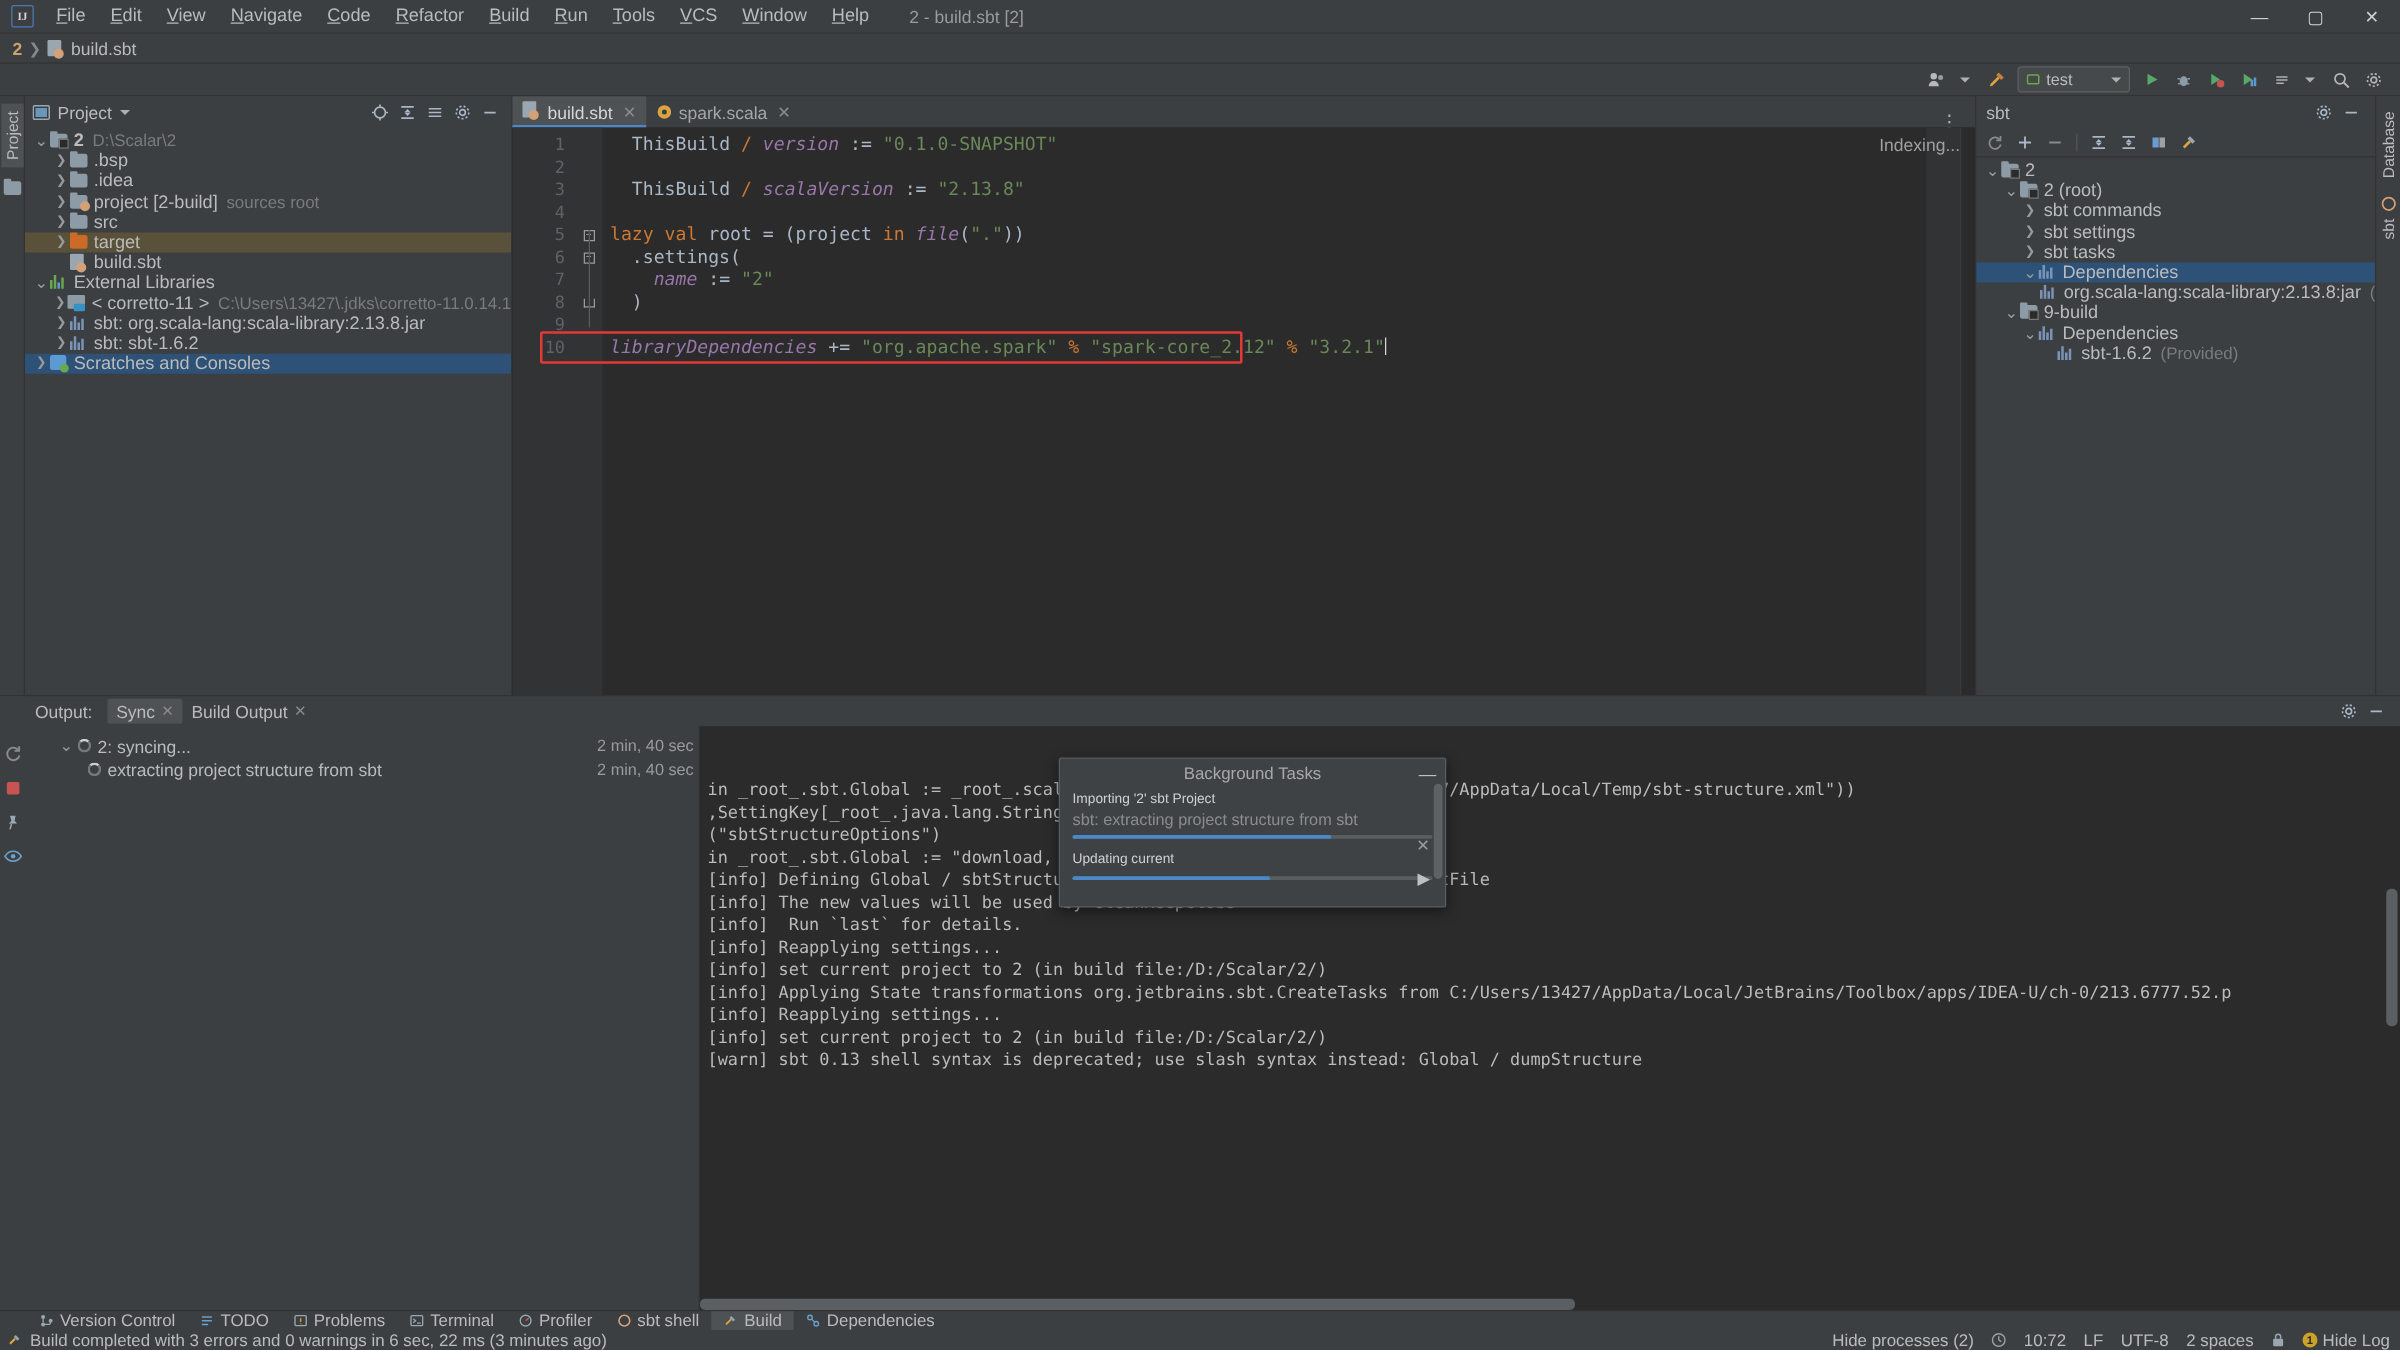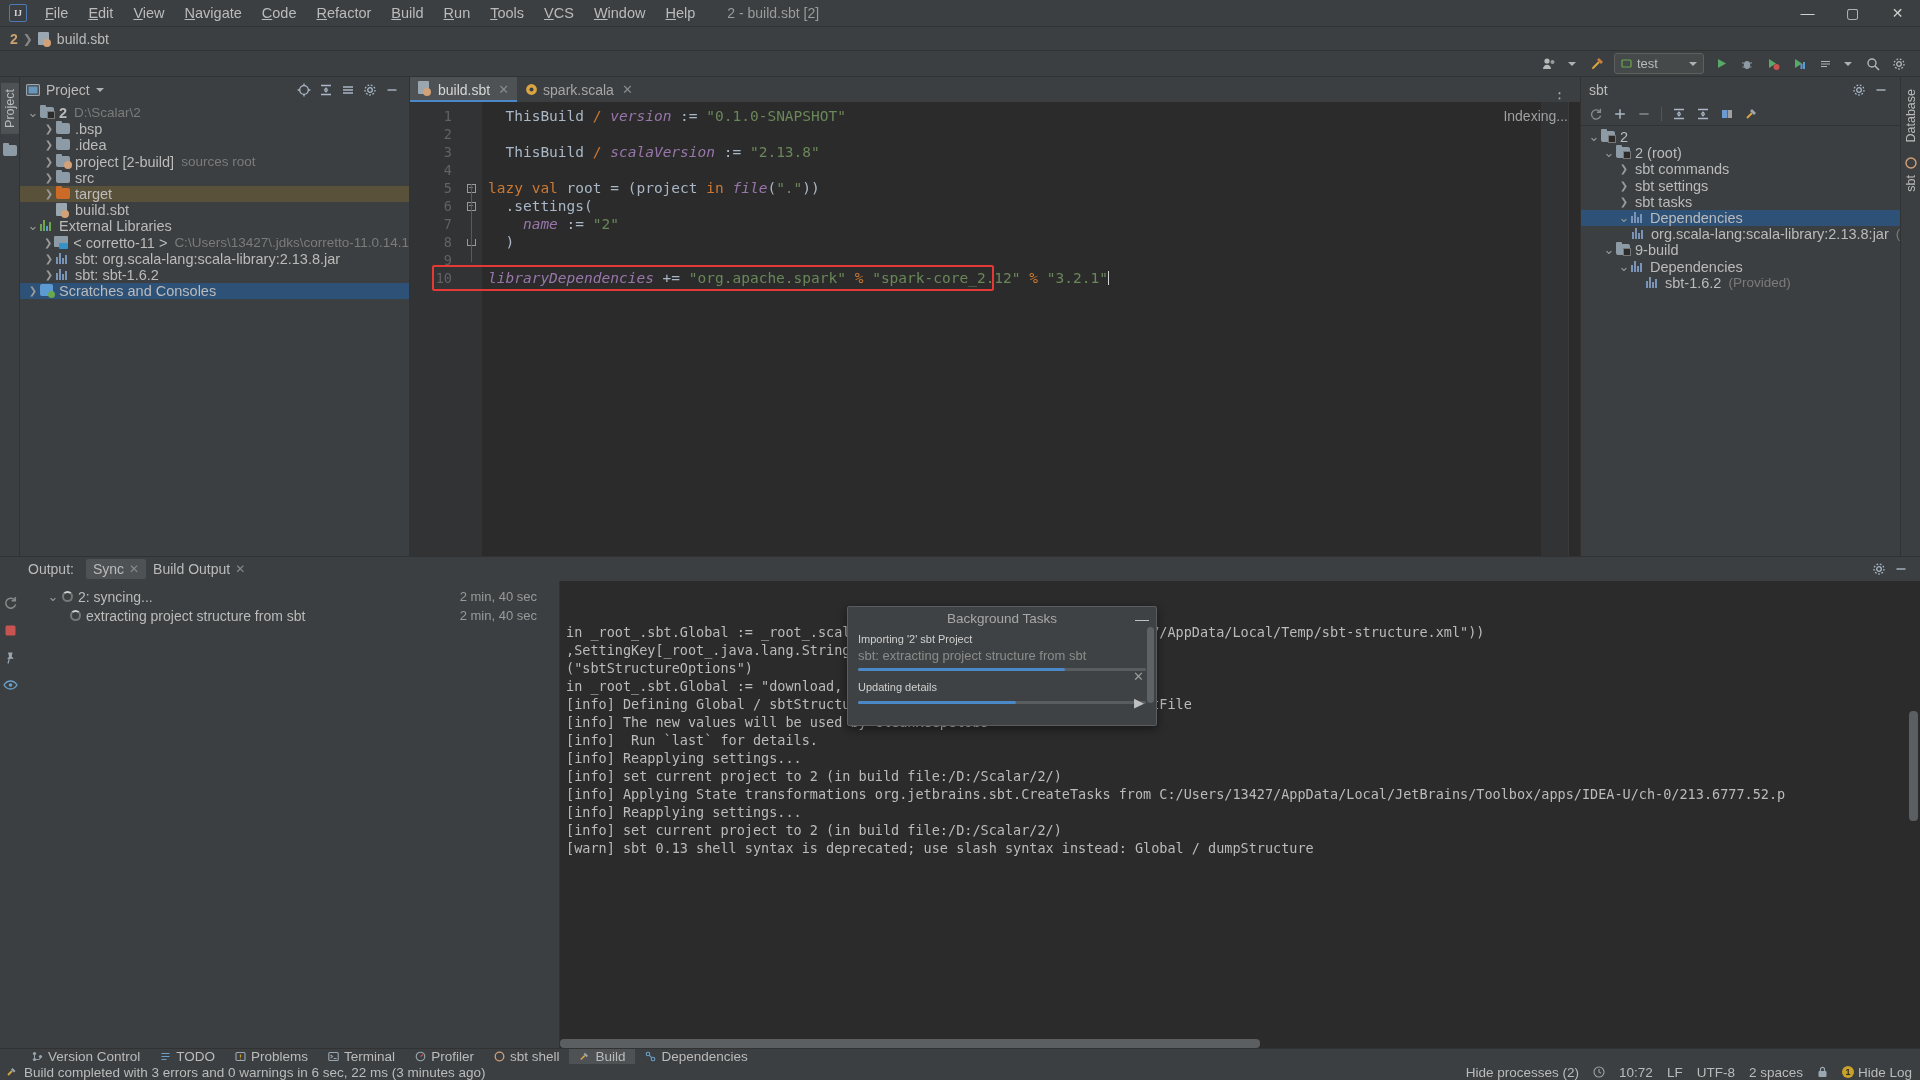--- a/index.html
+++ b/index.html
@@ -215,21 +215,21 @@
   .btab{padding:2px 7px;color:#bbbbbb;display:flex;align-items:center;gap:5px;border-radius:2px;}
   .btab.active{background:#4e5254;}
   .btab .x{color:#8a8a8a;font-size:12px;}
   #build-tabs-right{margin-left:auto;display:flex;align-items:center;padding-right:8px;}
   #build-content{flex:1;display:flex;min-height:0;}
   #build-tree{
     width:540px;background:#3c3f41;font-size:14px;padding-top:6px;position:relative;
     border-right:1px solid #323232;
   }
   .bnode{display:flex;align-items:center;height:19px;padding-left:22px;white-space:nowrap;}
-  .bnode .btime{margin-left:auto;padding-right:22px;color:#9a9a9a;font-size:13px;}
+  .bnode .btime{margin-left:auto;padding-right:4px;color:#9a9a9a;font-size:13px;}
   .spinner{
     width:11px;height:11px;border:2px solid #777;border-top-color:#cfcfcf;border-radius:50%;
     display:inline-block;margin-right:5px;
   }
   #build-log{
     flex:1;background:#2b2b2b;font-family:"DejaVu Sans Mono",monospace;
     font-size:13.5px;line-height:18px;color:#bbbbbb;padding:6px 0 0 6px;
     overflow:hidden;white-space:pre;position:relative;
   }
   .logline{height:18px;}
@@ -838,21 +838,21 @@
   </div>
   <div class="bg-task" style="position:relative;">
     <div class="tt">Importing '2' sbt Project</div>
     <div class="ts">sbt: extracting project structure from sbt</div>
     <div class="pbar">
         <div class="fill" id="bgfill0" style="width: 72%;"></div>
       </div>
     <span class="bg-x" style="top:40px;">✕</span>
   </div>
   <div class="bg-task" style="margin-top:6px;position:relative;">
-    <div class="tt">Updating details</div>
+    <div class="tt">Updating current</div>
     <div class="pbar" style="margin-top:8px;">
         <div class="fill" id="bgfill1" style="width: 55%;"></div>
       </div>
     <span class="bg-x" style="top:18px;color:#c0c0c0;">▶</span>
   </div>
   <div id="bg-scroll"></div>
 </div>
 
 <div id="bottom-tabs">
     <div class="bt">

